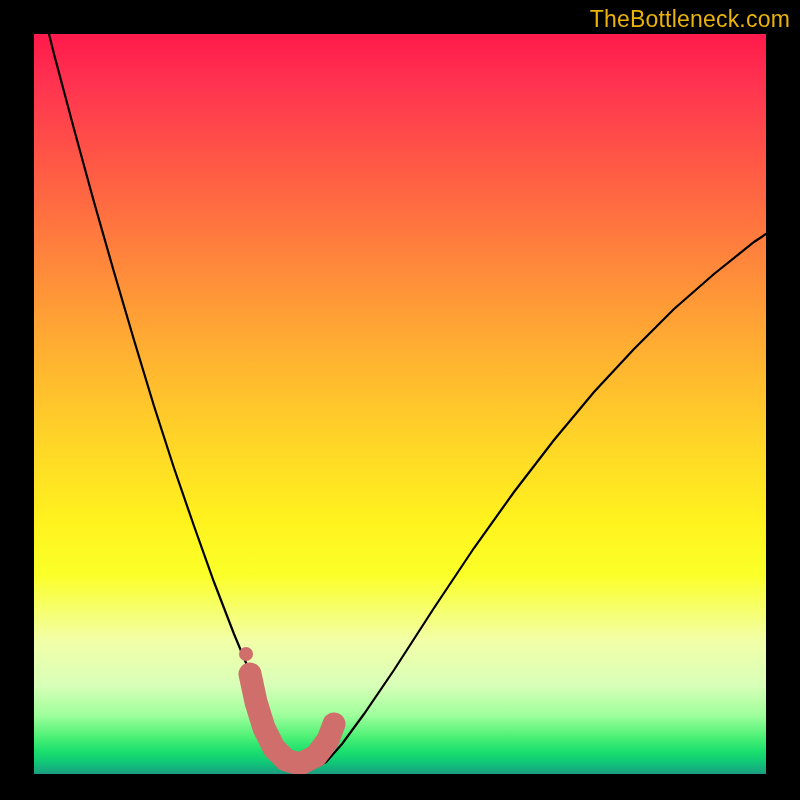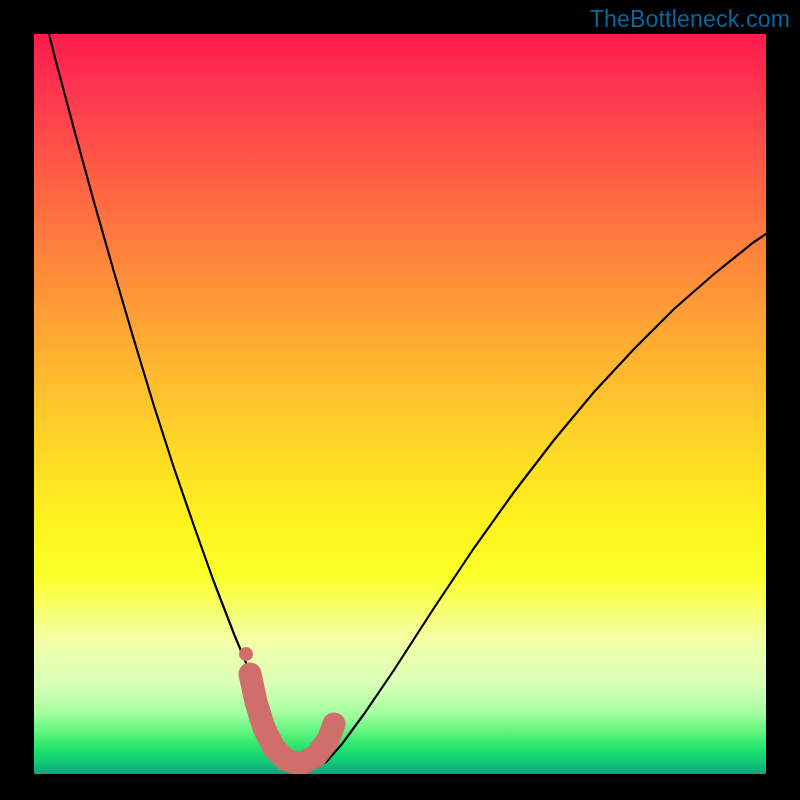--- a/index.html
+++ b/index.html
@@ -58,21 +58,21 @@
     position: absolute;
     left: 0;
     top: 0;
     width: 100%;
     height: 100%;
   }
   .watermark {
     position: absolute;
     top: 6px;
     right: 10px;
-    color: #0369a1;
+    color: #eab308;
     font-size: 23px;
     font-weight: 500;
     letter-spacing: 0.2px;
   }
 </style>
 </head>
 <body>
 
 <div class="frame">
 

